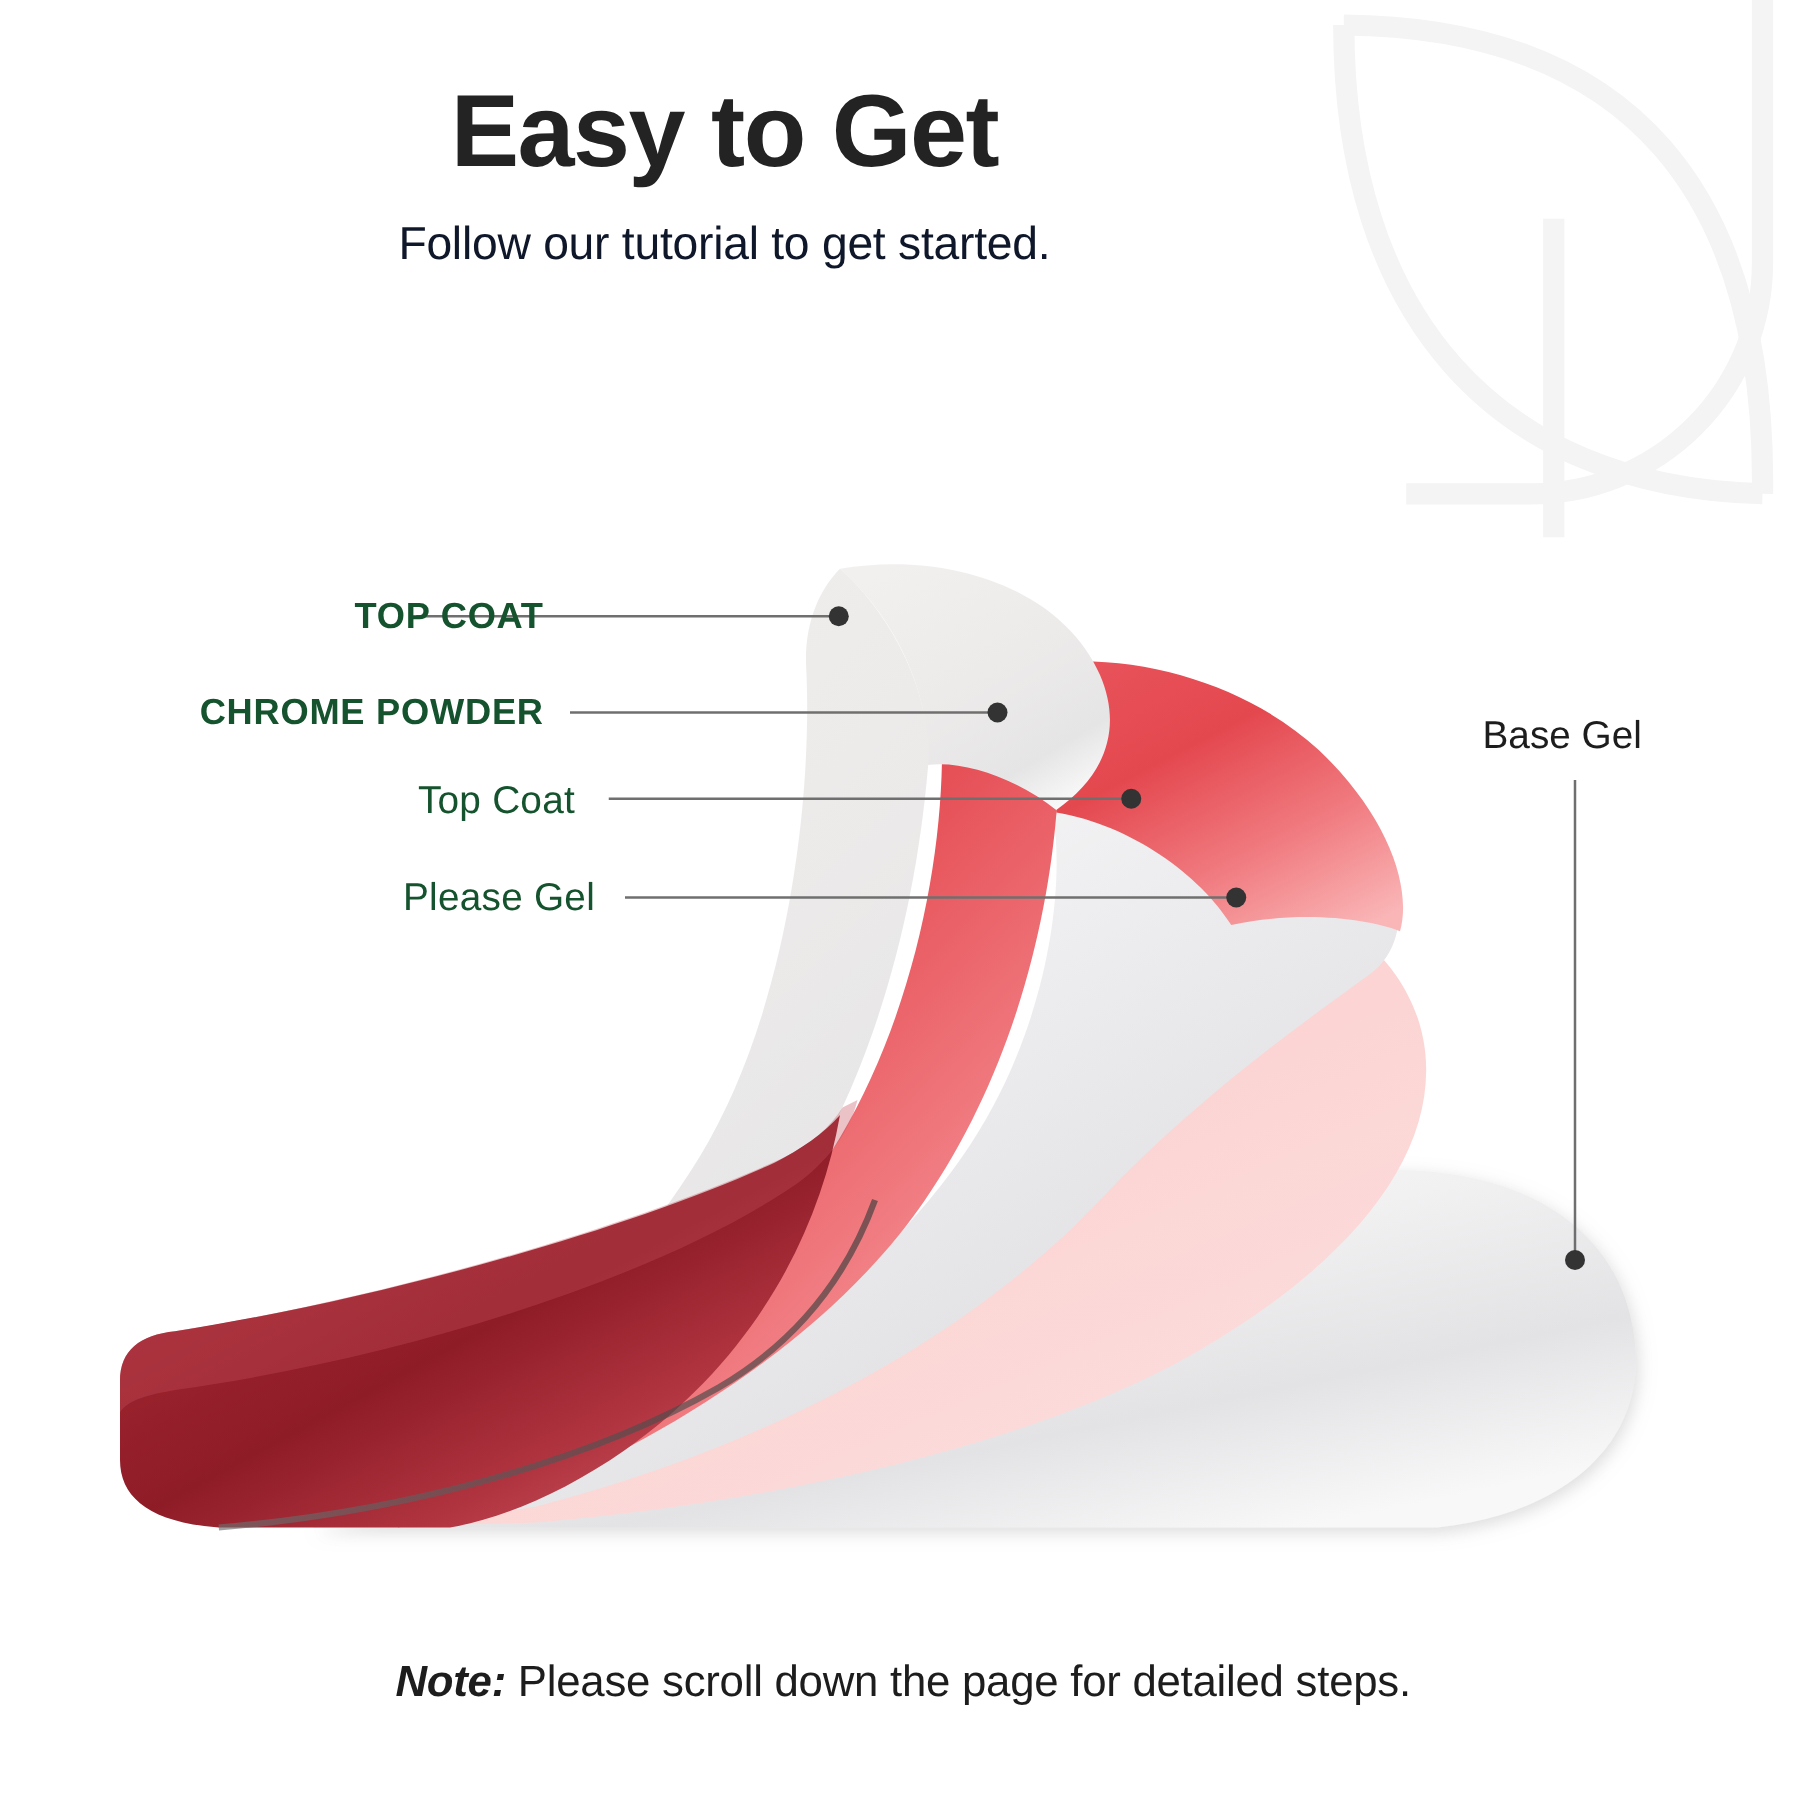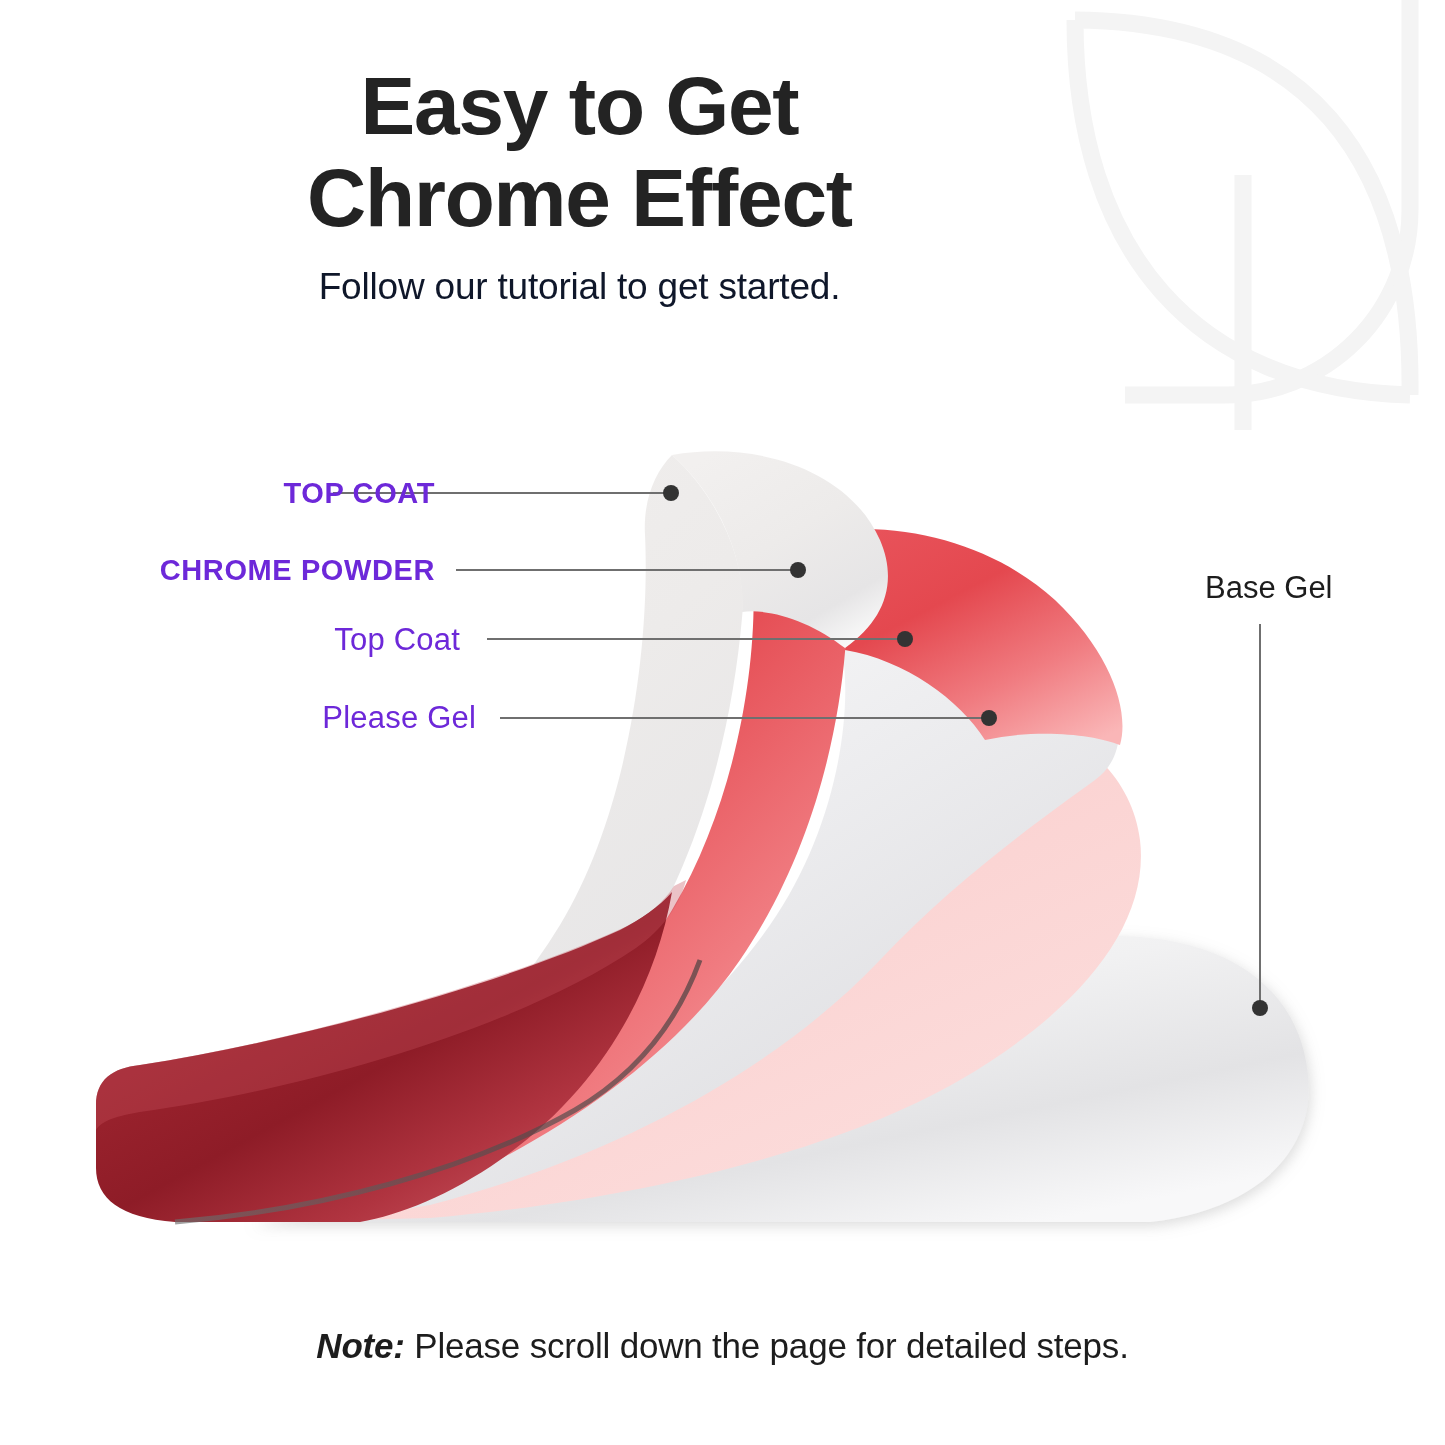--- a/index.html
+++ b/index.html
@@ -63,21 +63,21 @@
     left: 0;
     top: 0;
     width: 1445px;
     height: 1445px;
   }
 
   
   .label {
     position: absolute;
     white-space: nowrap;
-    color: #6d28d9;
+    color: #14532d;
     text-align: right;
   }
   .label.bold {
     font-weight: 700;
     font-size: 29px;
     letter-spacing: 0.6px;
   }
   .label.regular {
     font-weight: 400;
     font-size: 31px;
@@ -88,21 +88,20 @@
   #label-top-coat          { right: 985px;  top: 622px; }
   #label-color-gel         { right: 969px;  top: 700px; }
   #label-base-gel {
     position: absolute;
     left: 1186px;
     top: 570px;
     font-weight: 400;
     font-size: 31px;
     color: #1d1d1d;
     white-space: nowrap;
-    margin-left: 19px;
   }
 
   
   #note {
     position: absolute;
     left: 0;
     top: 1326px;
     width: 1445px;
     text-align: center;
     font-size: 35px;
@@ -121,21 +120,20 @@
       <path d="M 395 10 L 395 250 A 185 185 0 0 1 210 435 L 110 435"></path>
       <path d="M 60 60 C 60 290, 180 430, 395 435"></path>
       <path d="M 60 60 C 290 62, 398 195, 395 435"></path>
       <path d="M 228 470 L 228 215"></path>
     </g>
   </svg>
 
   <div id="header">
     <h1 id="title">
       <span>Easy to Get</span><br>
-      <span>Chrome Effect</span>
     </h1>
     <div id="subtitle">Follow our tutorial to get started.</div>
   </div>
 
   <svg id="illustration" viewBox="0 0 1445 1445" xmlns="http://www.w3.org/2000/svg">
     <defs>
 
       <linearGradient id="gBase" x1="0.1" y1="0.15" x2="0.75" y2="1">
         <stop offset="0" stop-color="#FAFAFA"></stop>
         <stop offset="0.35" stop-color="#F1F1F2"></stop>

